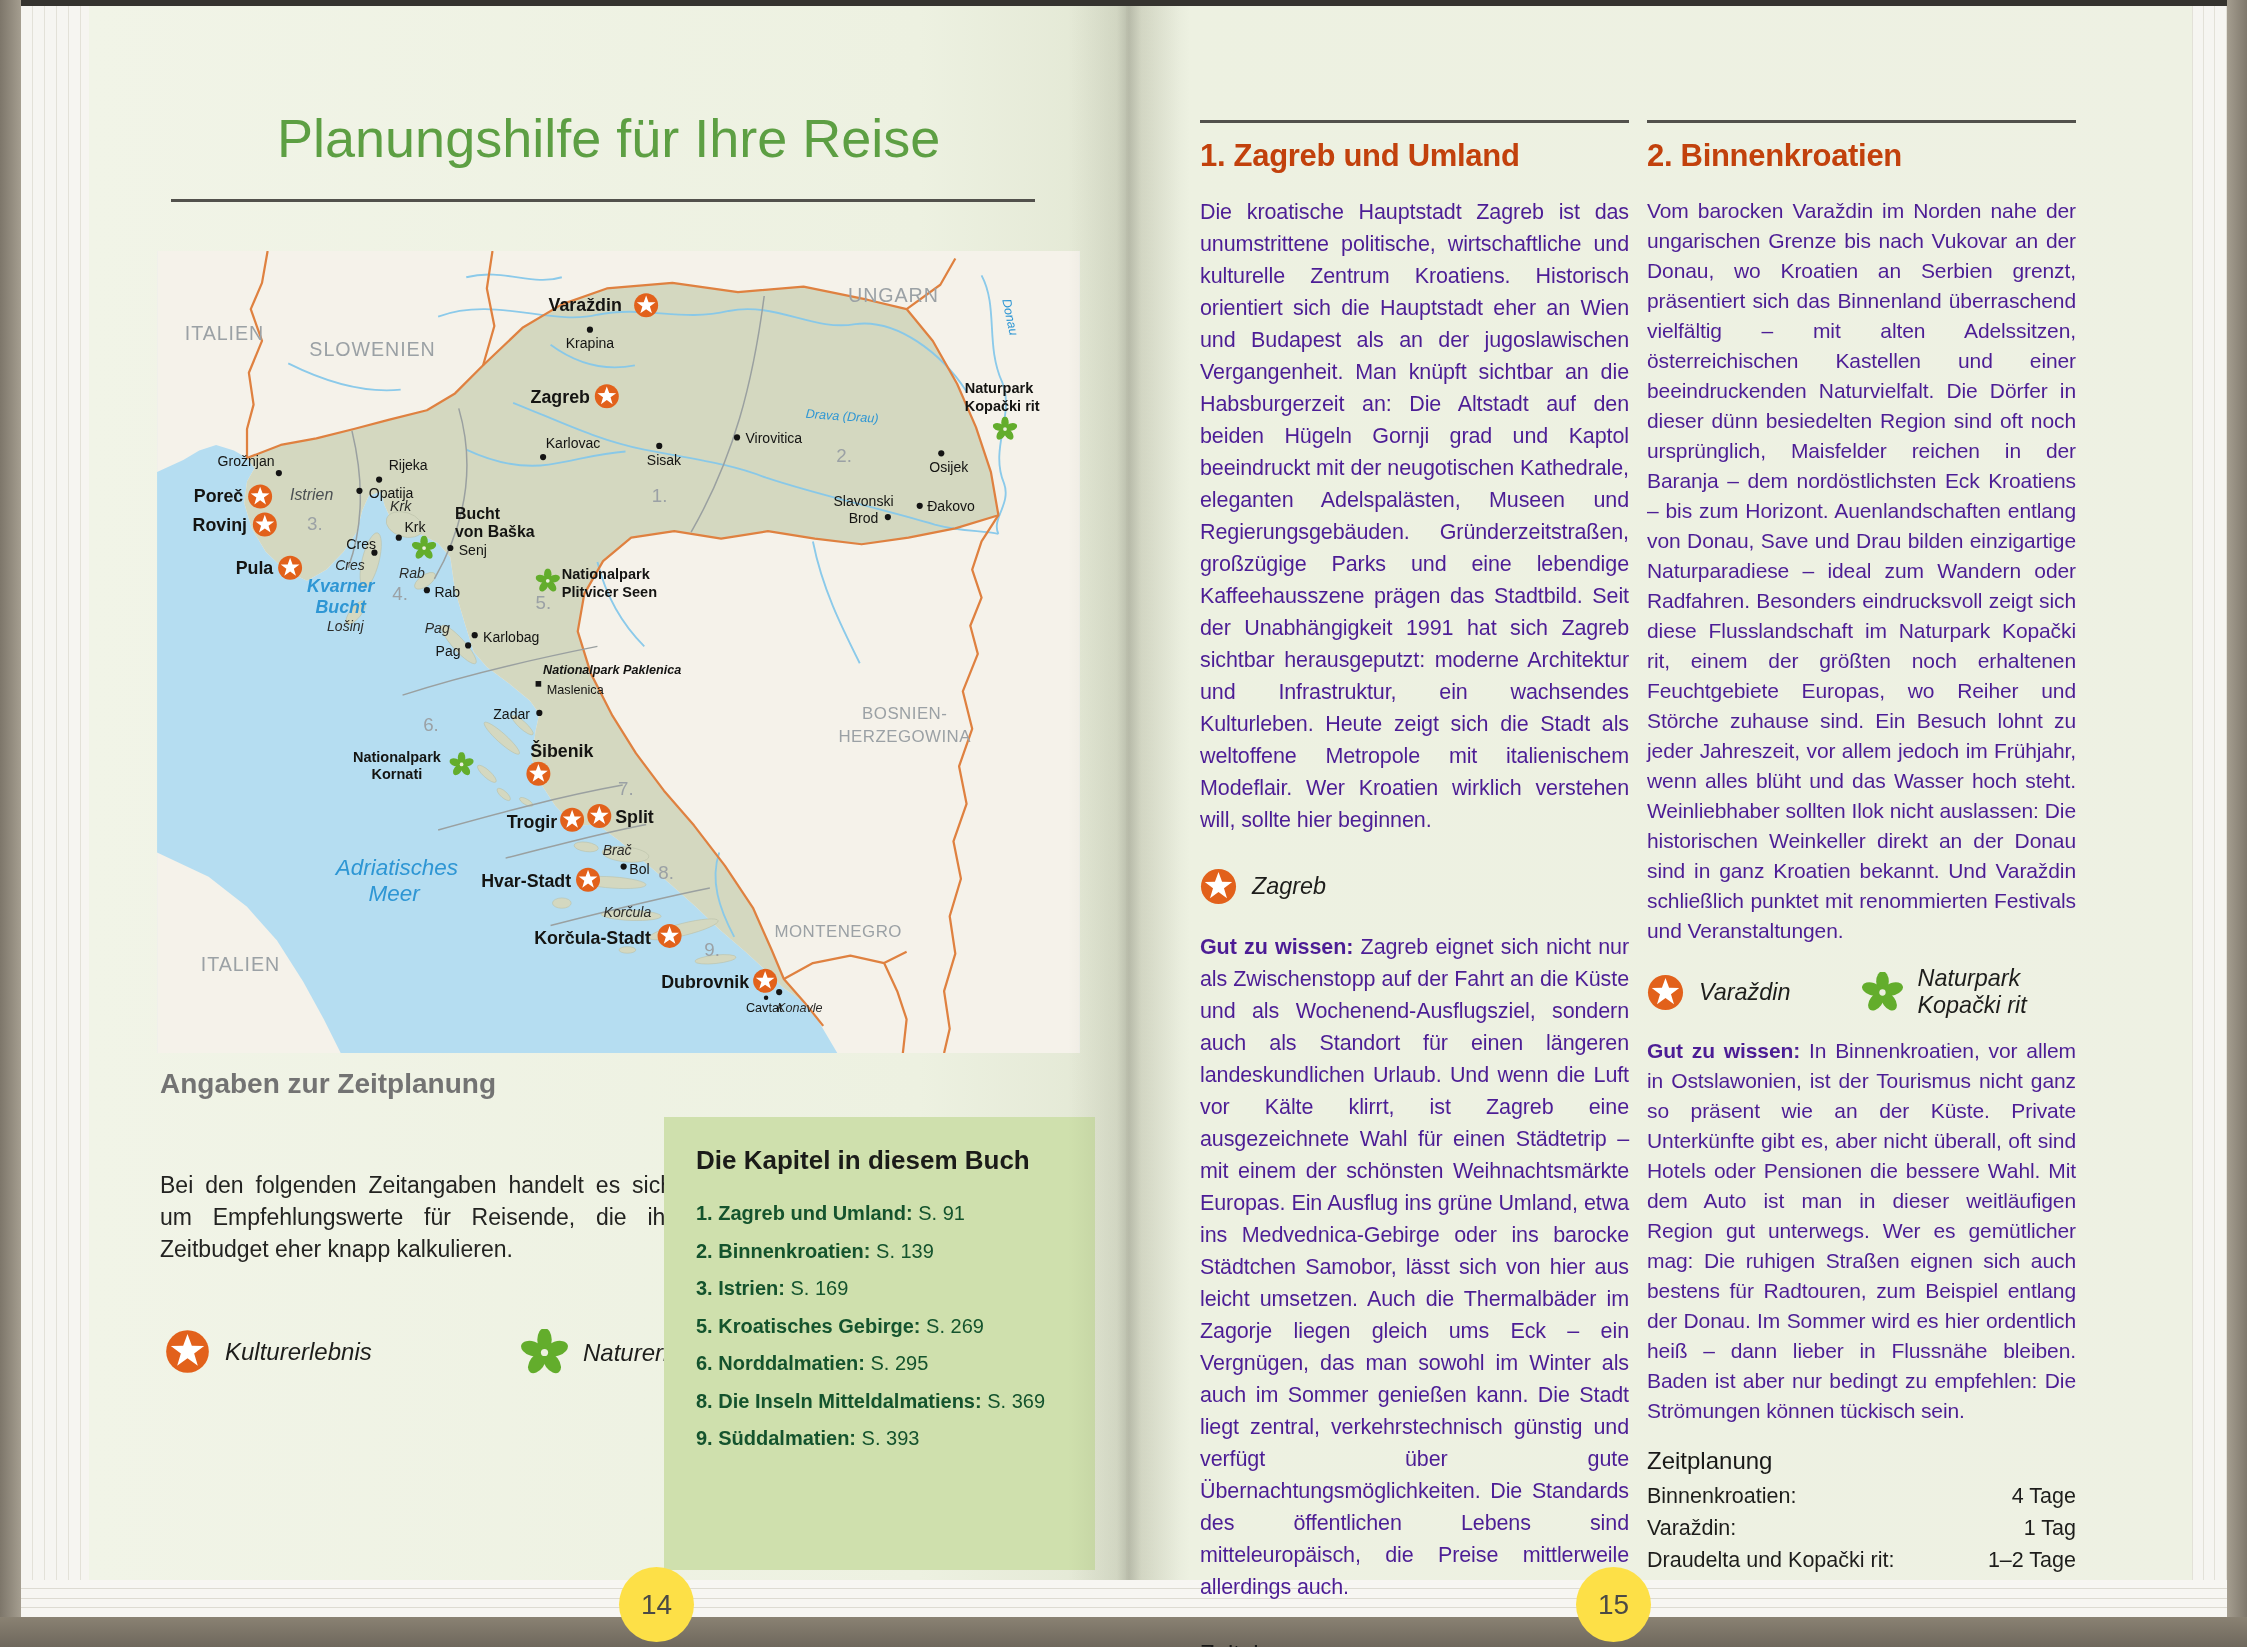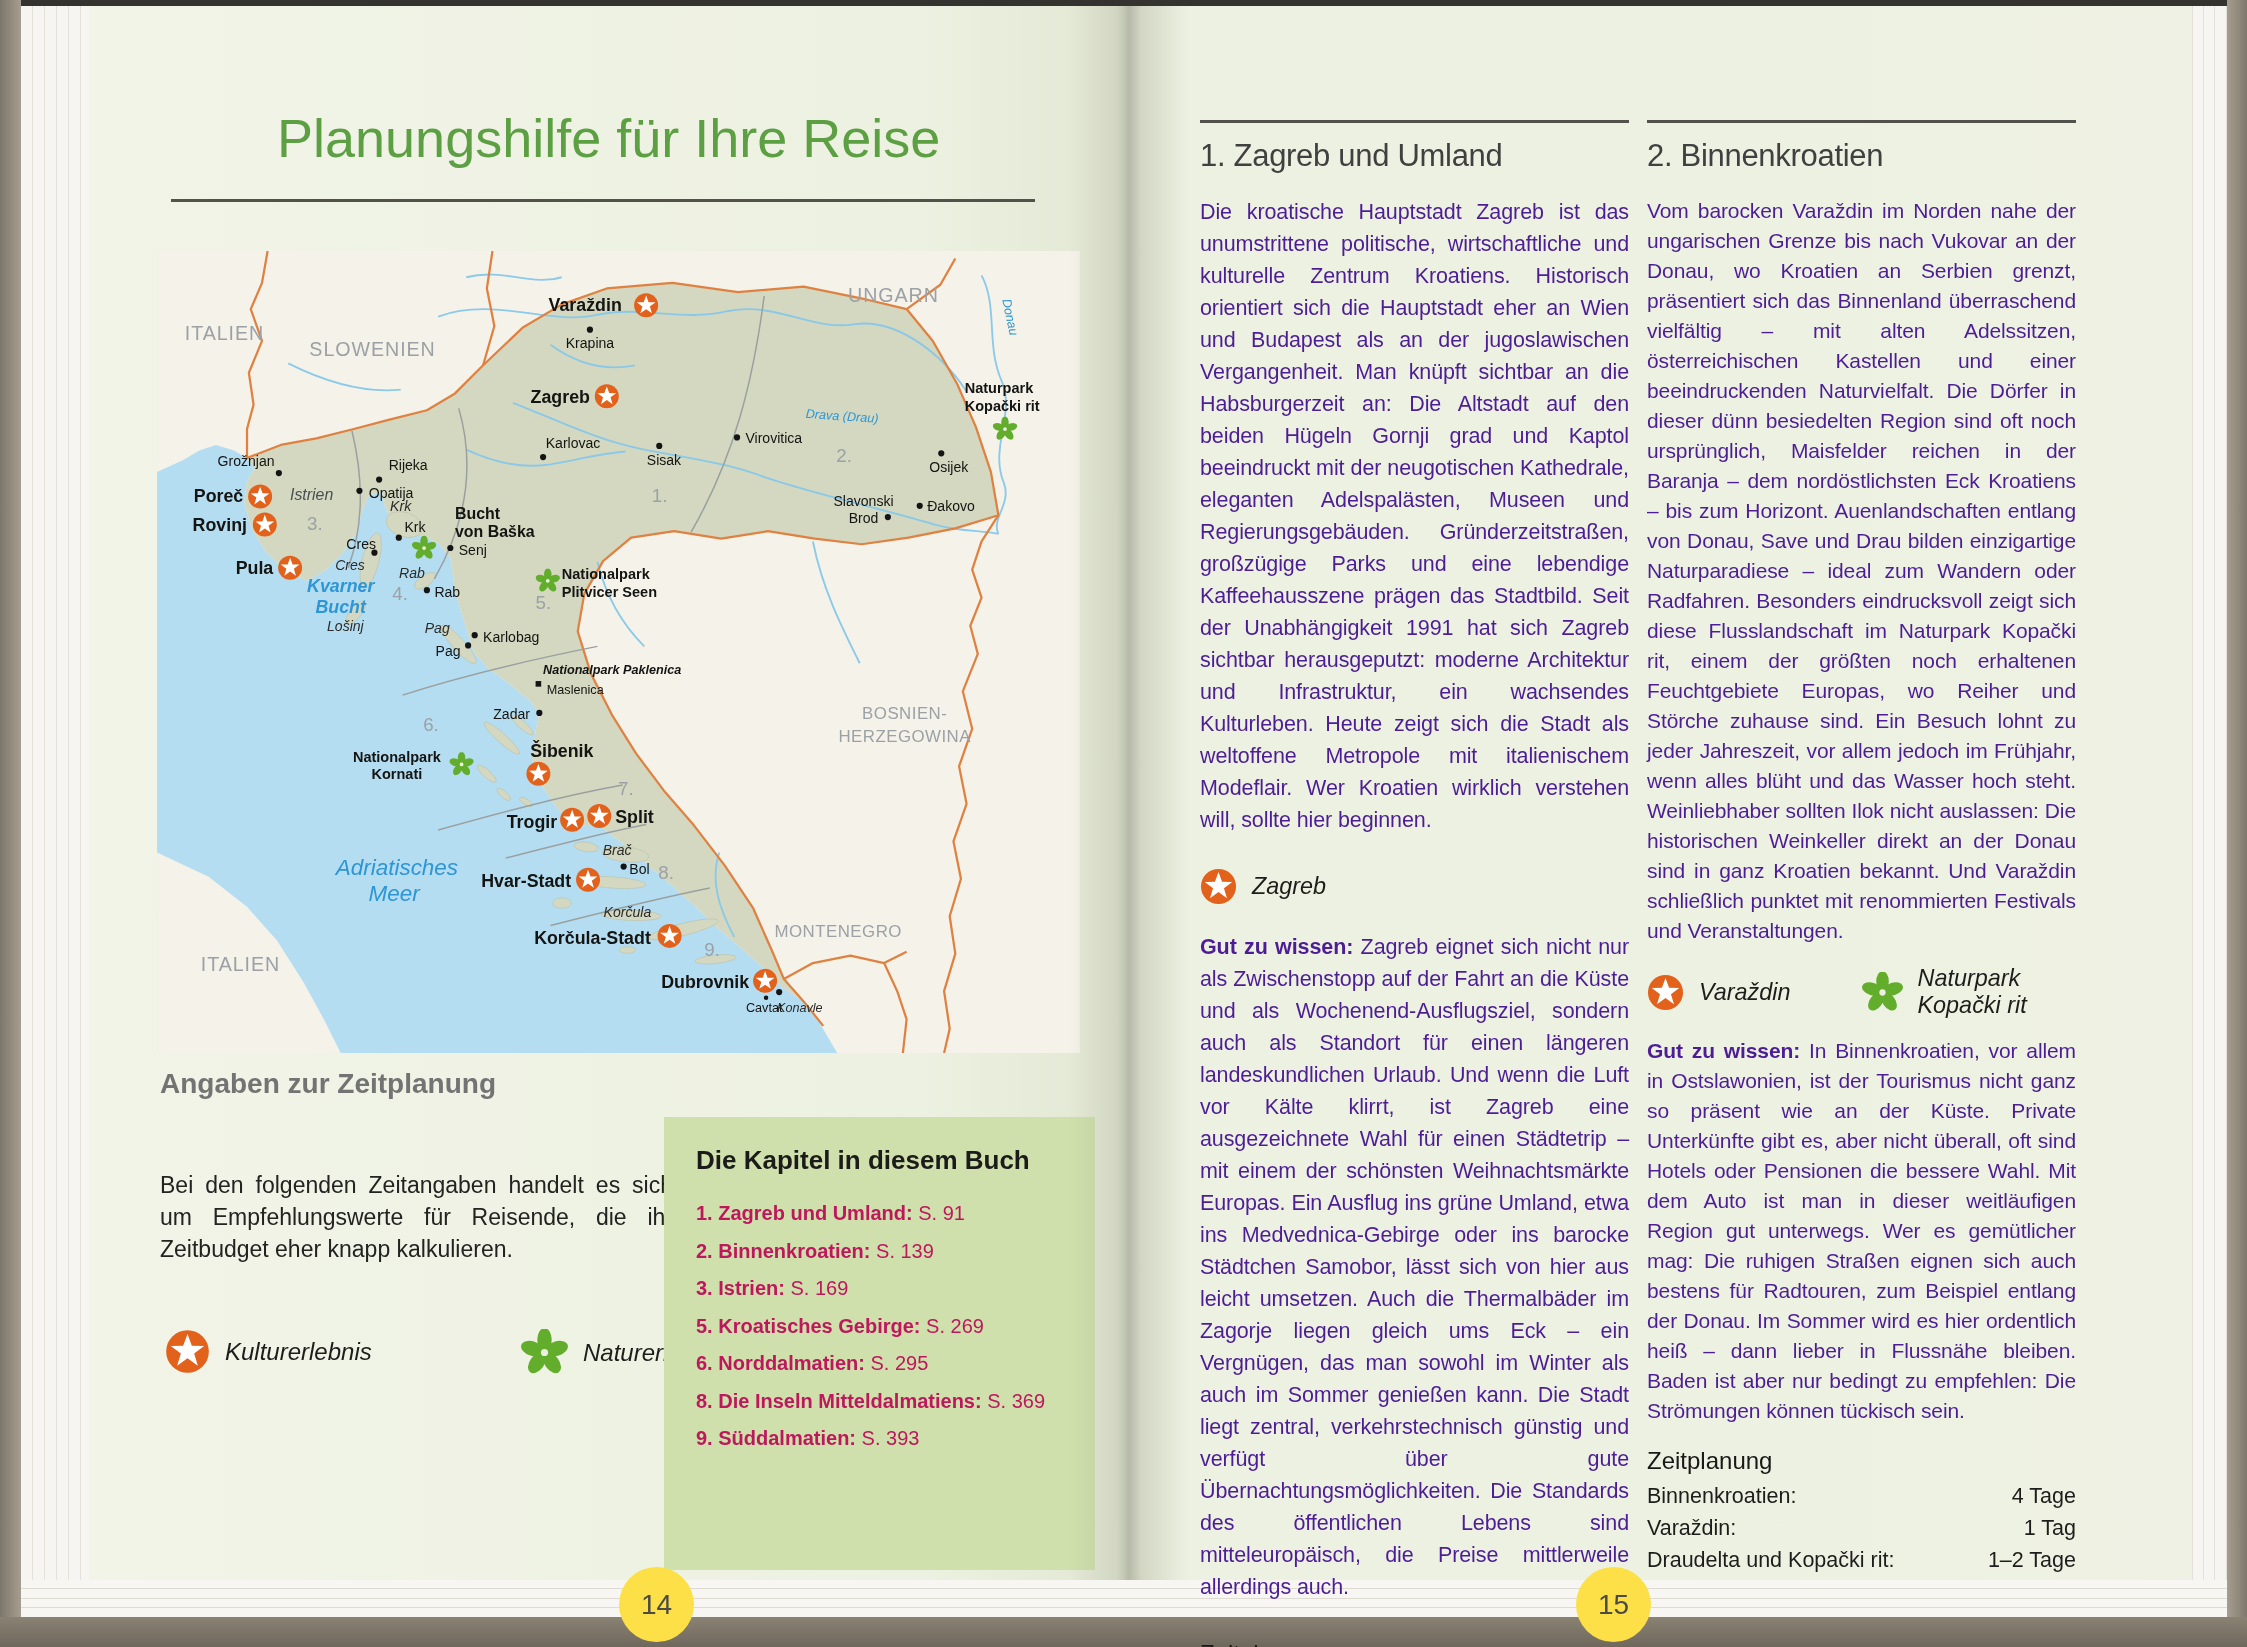--- a/index.html
+++ b/index.html
@@ -33,35 +33,35 @@
   #angaben-p{left:160px;top:1169px;width:513px;font-size:23px;line-height:32px;text-align:justify;color:#232321;}
   .legend-item{position:absolute;display:flex;align-items:center;}
   #legend-kultur{left:165px;top:1329px;}
   #legend-natur{left:521px;top:1329px;}
   .legend-label{font-style:italic;font-size:24px;color:#1d1d1b;margin-left:15px;}
 
   #kapitel-box{left:664px;top:1117px;width:431px;height:453px;background:#cfe0ad;
       padding:28px 32px;box-sizing:border-box;}
   #kapitel-box h3{margin:0 0 24px 0;font-size:26px;color:#1b1b19;}
   #kapitel-box ul{list-style:none;margin:0;padding:0;}
-  #kapitel-box li{font-size:20px;font-weight:700;line-height:1.32;margin-bottom:11.2px;color:#be185d;}
+  #kapitel-box li{font-size:20px;font-weight:700;line-height:1.32;margin-bottom:11.2px;color:#14532d;}
   #kapitel-box .pg{font-weight:400;}
   #kapitel-box .pgline{display:block;text-align:right;}
 
   .pagenum{position:absolute;width:75px;height:75px;border-radius:50%;background:#fde047;
       display:flex;align-items:center;justify-content:center;font-size:28px;color:#4b4a45;}
   #pagenum-left{left:619px;top:1567px;}
   #pagenum-right{left:1576px;top:1567px;}
 
   
   .col{position:absolute;top:120px;width:429px;}
   #col1{left:1200px;}
   #col2{left:1647px;}
   .col-rule{height:2.8px;background:#52514c;margin-bottom:15px;}
-  .col h2{font-size:31px;font-weight:400;color:#404040;margin:3.7px 0 22.5px 0;letter-spacing:-0.3px;}
+  .col h2{font-size:31px;font-weight:700;color:#c2410c;margin:3.7px 0 22.5px 0;letter-spacing:-0.3px;}
   .body{text-align:justify;color:#4c1d95;letter-spacing:-0.1px;}
   #col1 .body{font-size:21.5px;line-height:32px;}
   #col2 .body{font-size:21px;line-height:30px;}
   .b{font-weight:700;}
   .badges{display:flex;align-items:center;font-style:italic;font-size:23.4px;color:#1d1d1b;}
   #col1 .badges{margin:32px 0 26px 0;}
   #col2 .badges{margin:19px 0 17px 0;}
   .badge-icon{flex:none;margin-right:15px;}
   .grp{display:flex;align-items:center;width:50%;}
   .twoline{line-height:27px;}

